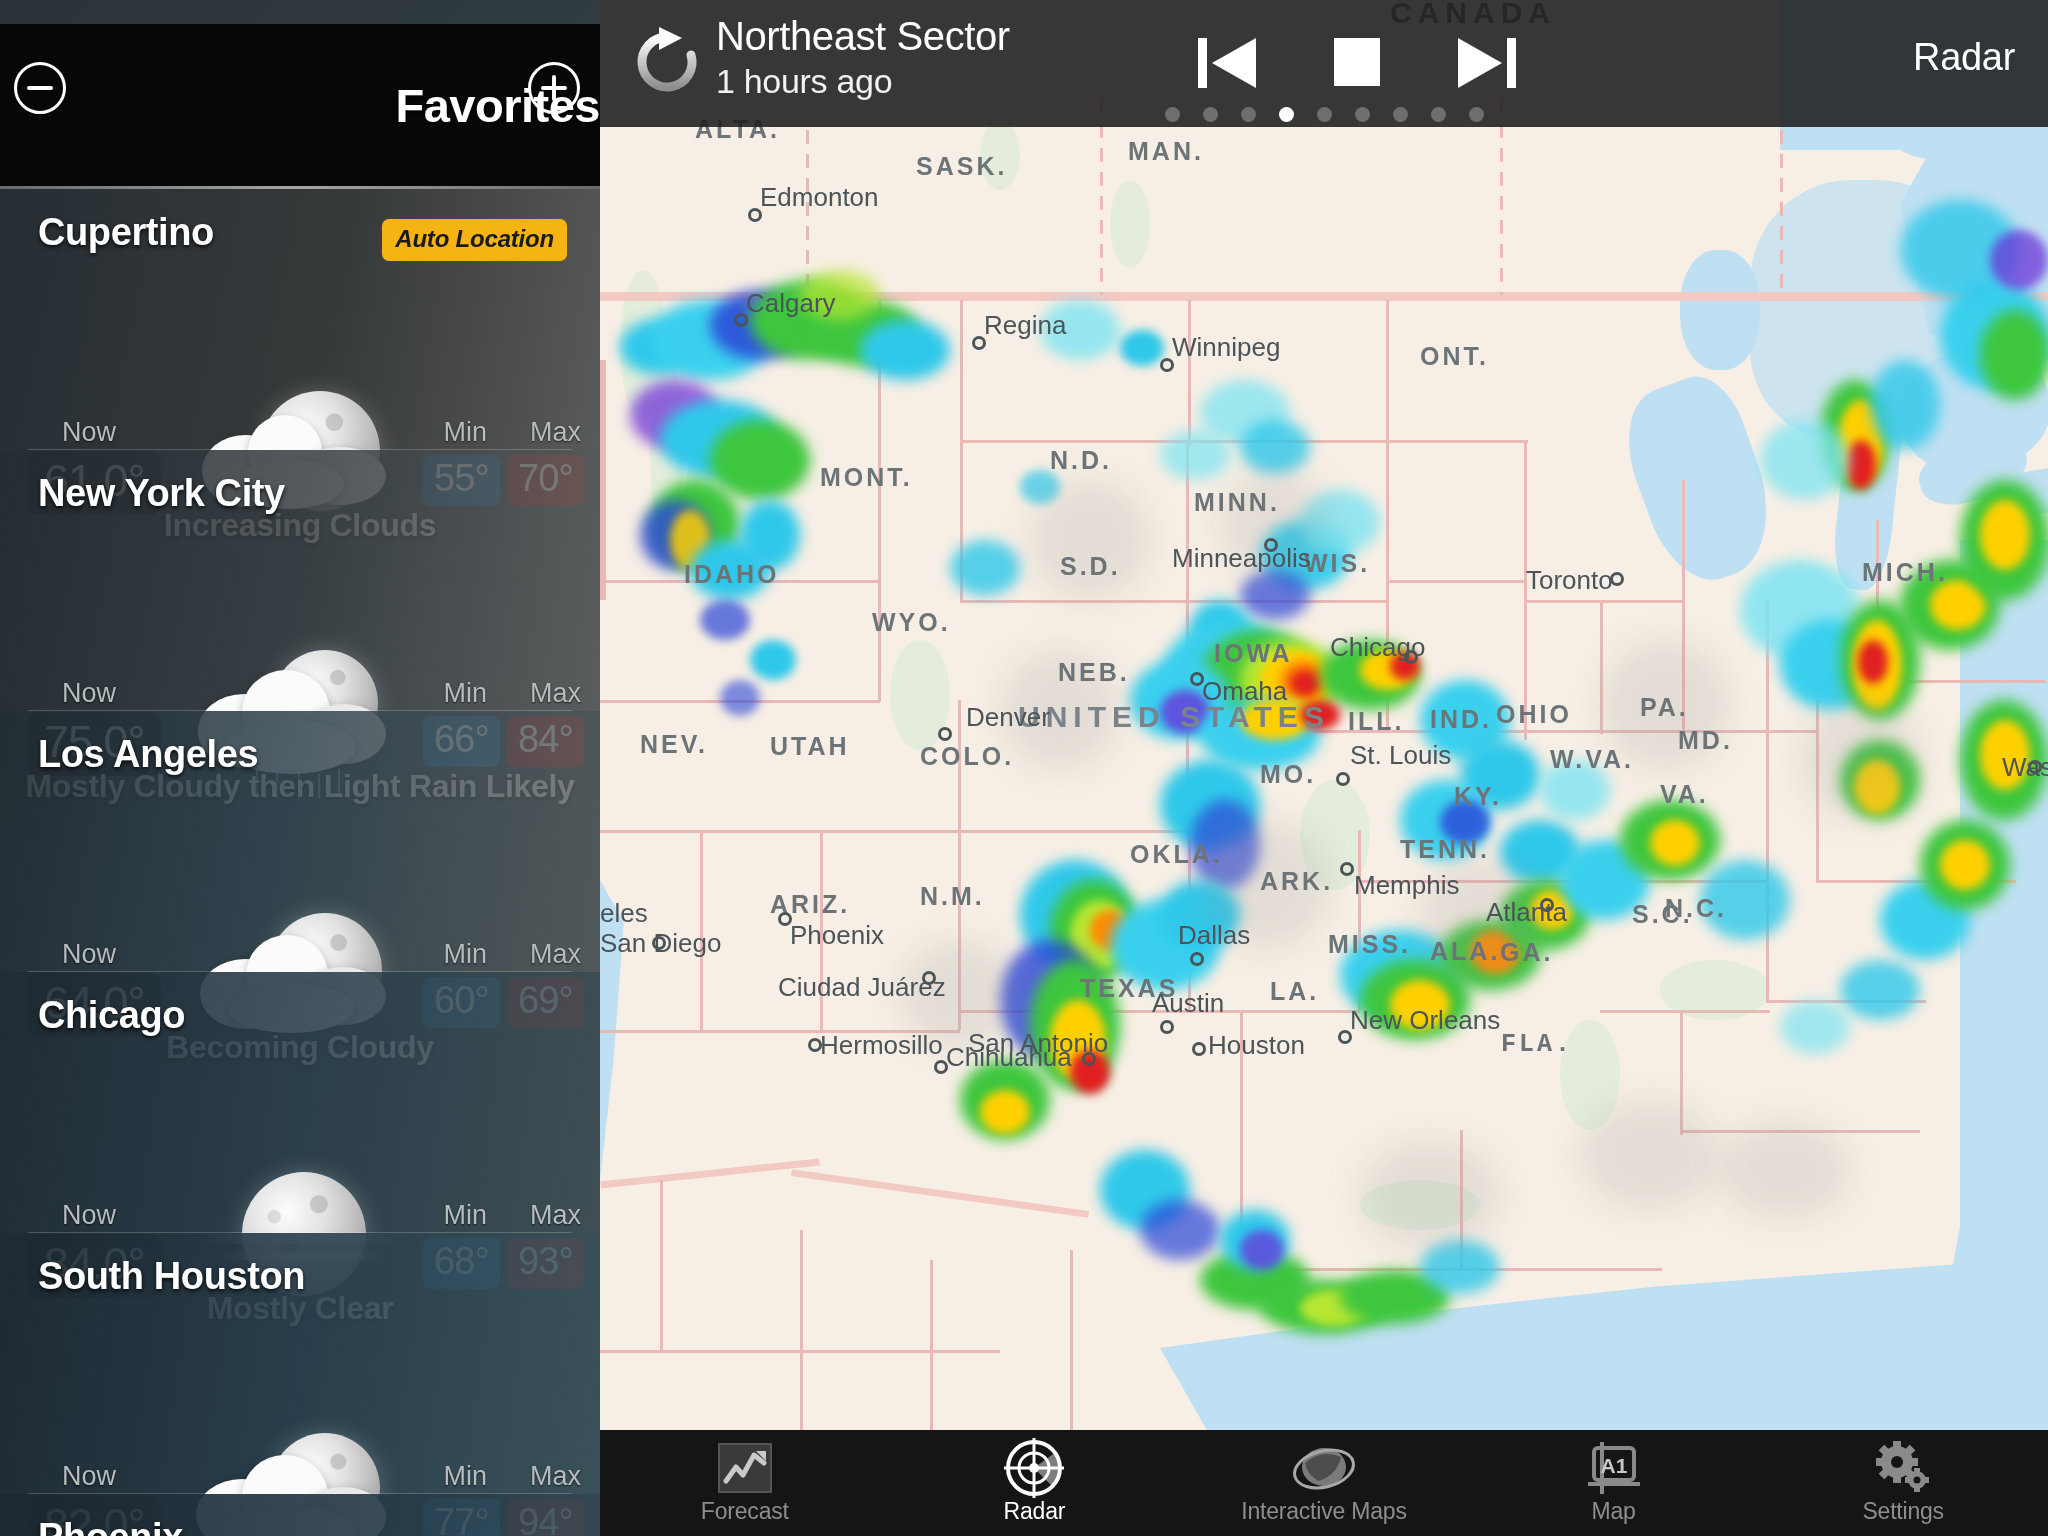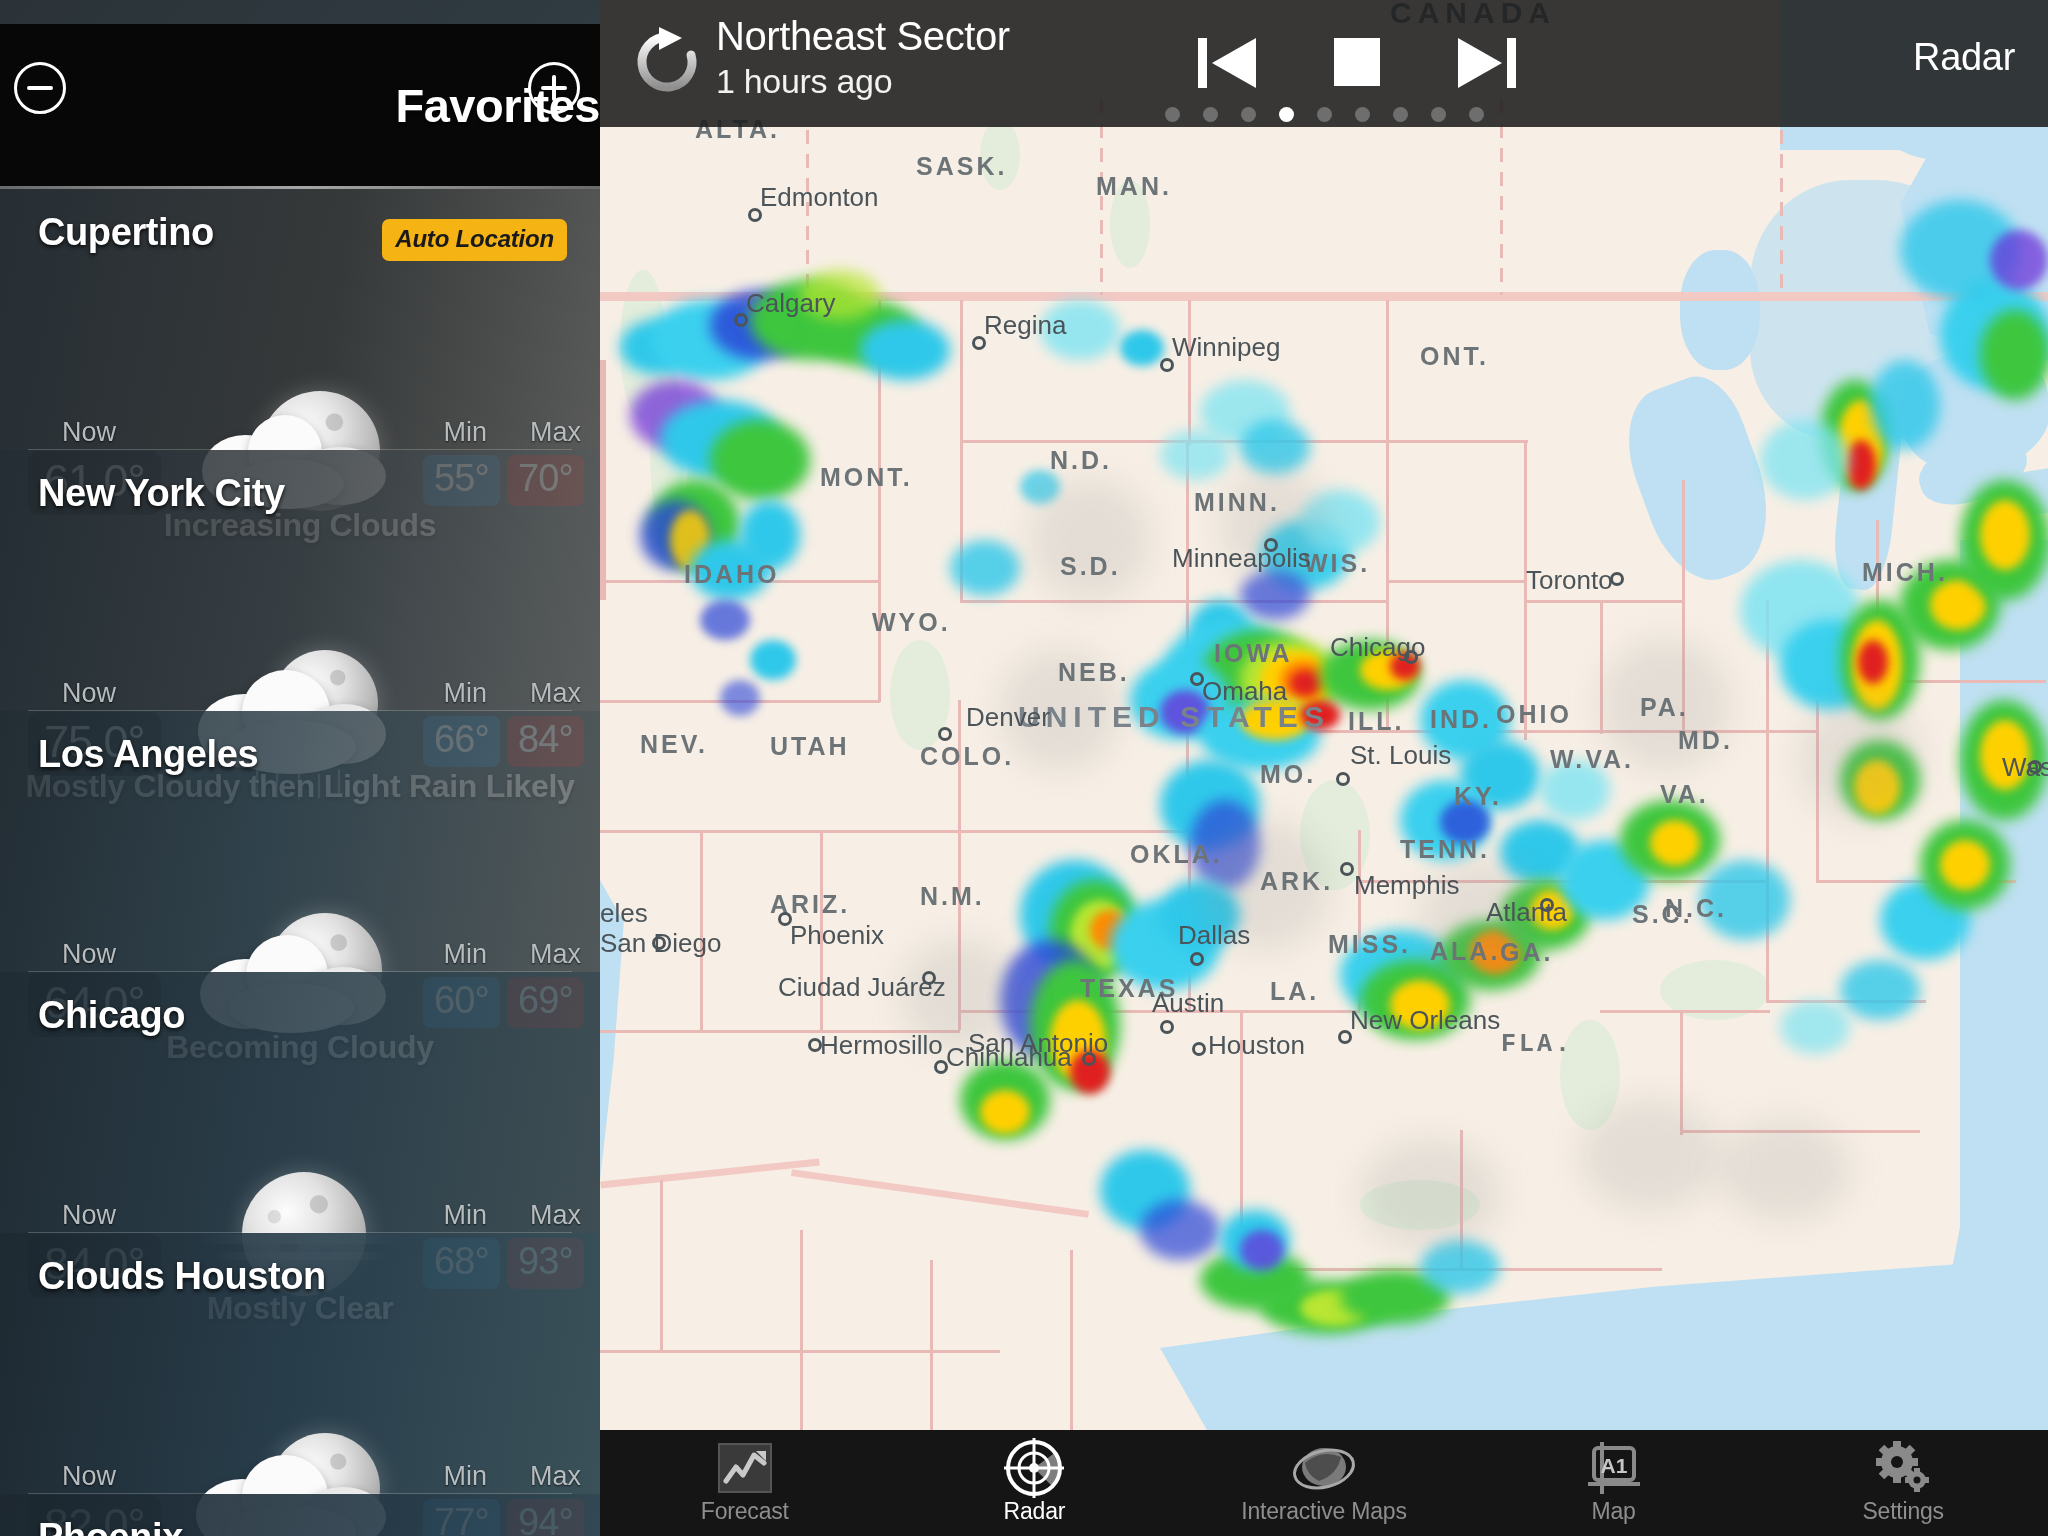--- a/index.html
+++ b/index.html
@@ -221,21 +221,21 @@
         <div class="lbl-now">Now</div>
         <div class="now-temp">84.0°</div>
         <div class="lbl-min">Min</div>
         <div class="lbl-max">Max</div>
         <div class="badge-min">68°</div>
         <div class="badge-max">93°</div>
         <div class="cond" style="top:318px">Mostly Clear</div>
       </div>
 
       <div class="city c4">
-        <div class="city-name">Clouds Houston</div>
+        <div class="city-name">South Houston</div>
         <div class="wx-art">
           <div class="moon" style="left:80px;top:0;width:110px;height:110px;"></div>
           <div class="puff" style="left:6px;top:46px;width:92px;height:72px;"></div>
           <div class="puff" style="left:52px;top:22px;width:86px;height:82px;"></div>
           <div class="puff d" style="left:110px;top:54px;width:86px;height:60px;"></div>
           <div class="puff" style="left:34px;top:72px;width:132px;height:52px;"></div>
         </div>
         <div class="lbl-now">Now</div>
         <div class="now-temp">82.0°</div>
         <div class="lbl-min">Min</div>
@@ -480,21 +480,21 @@
       <div class="clutter" style="left:980px;top:1100px;width:140px;height:110px;"></div>
       <div class="clutter" style="left:760px;top:1140px;width:140px;height:110px;"></div>
       <div class="clutter" style="left:300px;top:940px;width:120px;height:110px;"></div>
       <div class="clutter" style="left:1120px;top:1120px;width:130px;height:100px;"></div>
 
       <div class="mlabel country" style="left:790px;top:-4px;">CANADA</div>
       <div class="mlabel country" style="left:418px;top:700px; color:#7a838a;">UNITED STATES</div>
 
       <div class="mlabel state" style="left:95px;top:115px;">ALTA.</div>
       <div class="mlabel state" style="left:316px;top:152px;">SASK.</div>
-      <div class="mlabel state" style="left:496px;top:137px;margin-top:35px;">MAN.</div>
+      <div class="mlabel state" style="left:528px;top:137px;">MAN.</div>
       <div class="mlabel state" style="left:820px;top:342px;">ONT.</div>
       <div class="mlabel state" style="left:220px;top:463px;">MONT.</div>
       <div class="mlabel state" style="left:450px;top:446px;">N.D.</div>
       <div class="mlabel state" style="left:594px;top:488px;">MINN.</div>
       <div class="mlabel state" style="left:460px;top:552px;">S.D.</div>
       <div class="mlabel state" style="left:704px;top:549px;">WIS.</div>
       <div class="mlabel state" style="left:84px;top:560px;">IDAHO</div>
       <div class="mlabel state" style="left:272px;top:608px;">WYO.</div>
       <div class="mlabel state" style="left:458px;top:658px;">NEB.</div>
       <div class="mlabel state" style="left:614px;top:639px;">IOWA</div>

